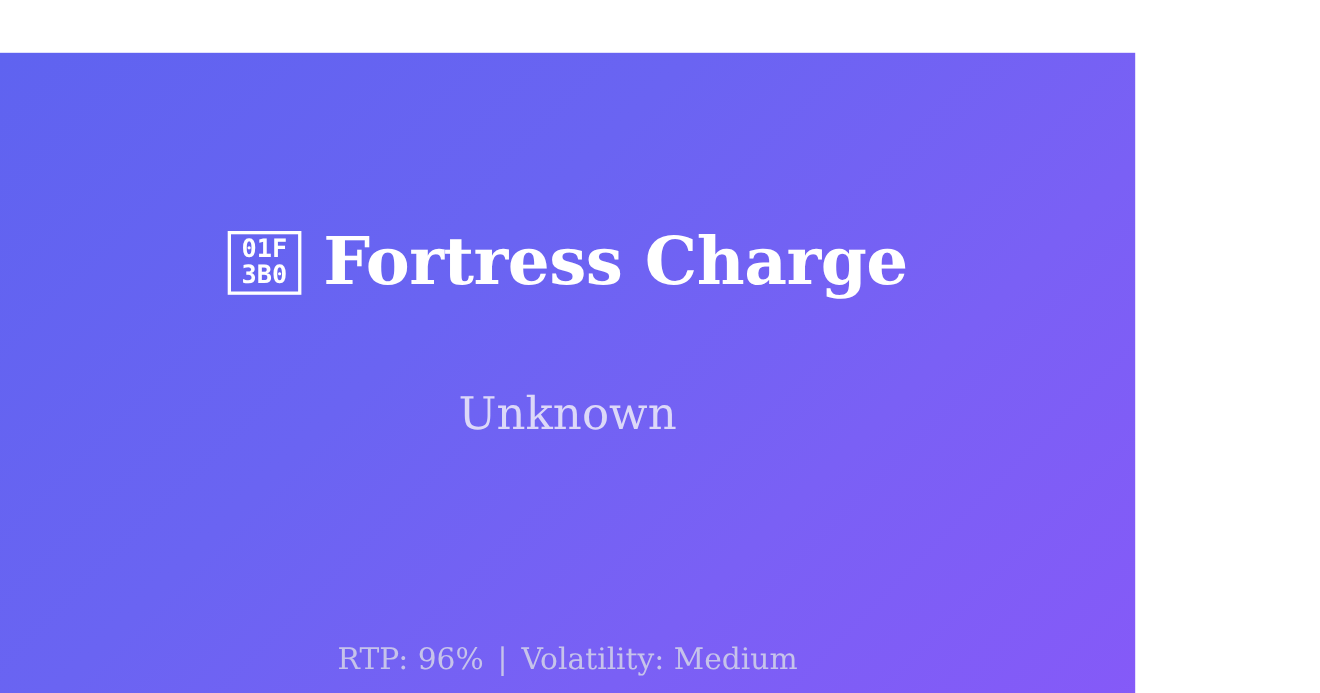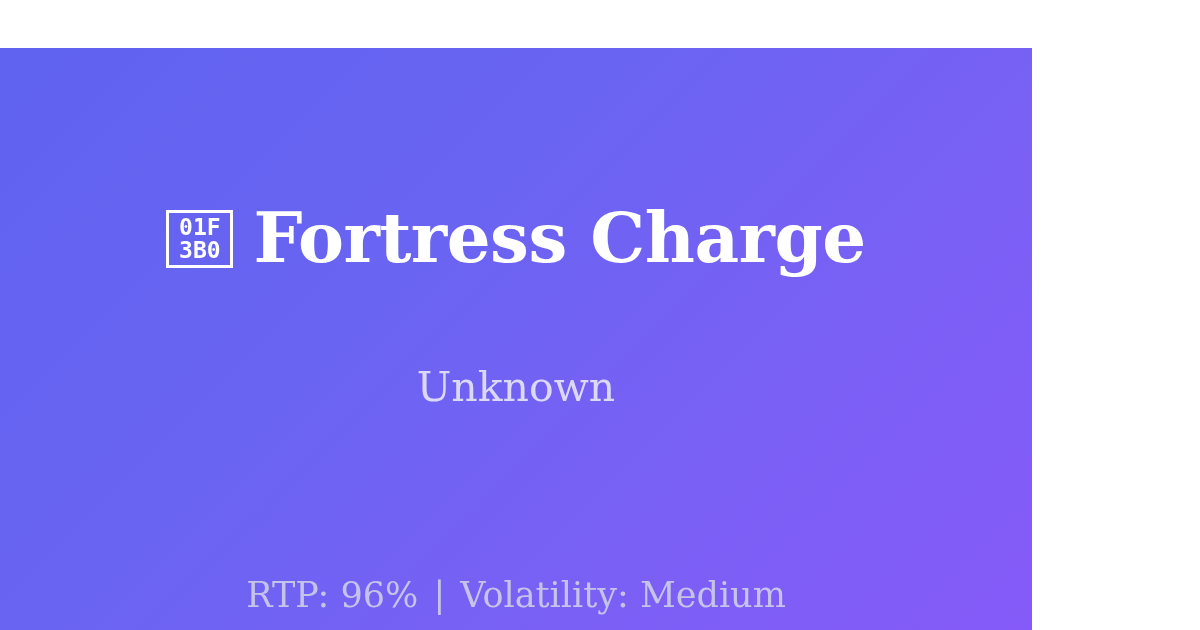--- a/index.html
+++ b/index.html
@@ -73,21 +73,21 @@
   .tofu-line {
     font-size: 23px;
     font-weight: 700;
     display: block;
     white-space: pre;
   }
 
   .title-text {
     font-family: "DejaVu Serif", serif;
     font-weight: 700;
-    font-size: 69px;
+    font-size: 60px;
     line-height: 1.05;
     color: #ffffff;
     white-space: nowrap;
     letter-spacing: -0.5px;
   }
 
   .subtitle {
     margin-top: 44px;
     font-family: "DejaVu Serif", serif;
     font-weight: 400;
@@ -99,21 +99,21 @@
 
   
   .meta {
     position: absolute;
     left: 0;
     right: 0;
     bottom: 62px;
     text-align: center;
     font-family: "DejaVu Serif", serif;
     font-weight: 400;
-    font-size: 35px;
+    font-size: 27px;
     line-height: 1.2;
     color: #c6c3ea;
     white-space: nowrap;
   }
 
   .meta .sep {
     padding: 0 4px;
   }
 </style>
 </head>

